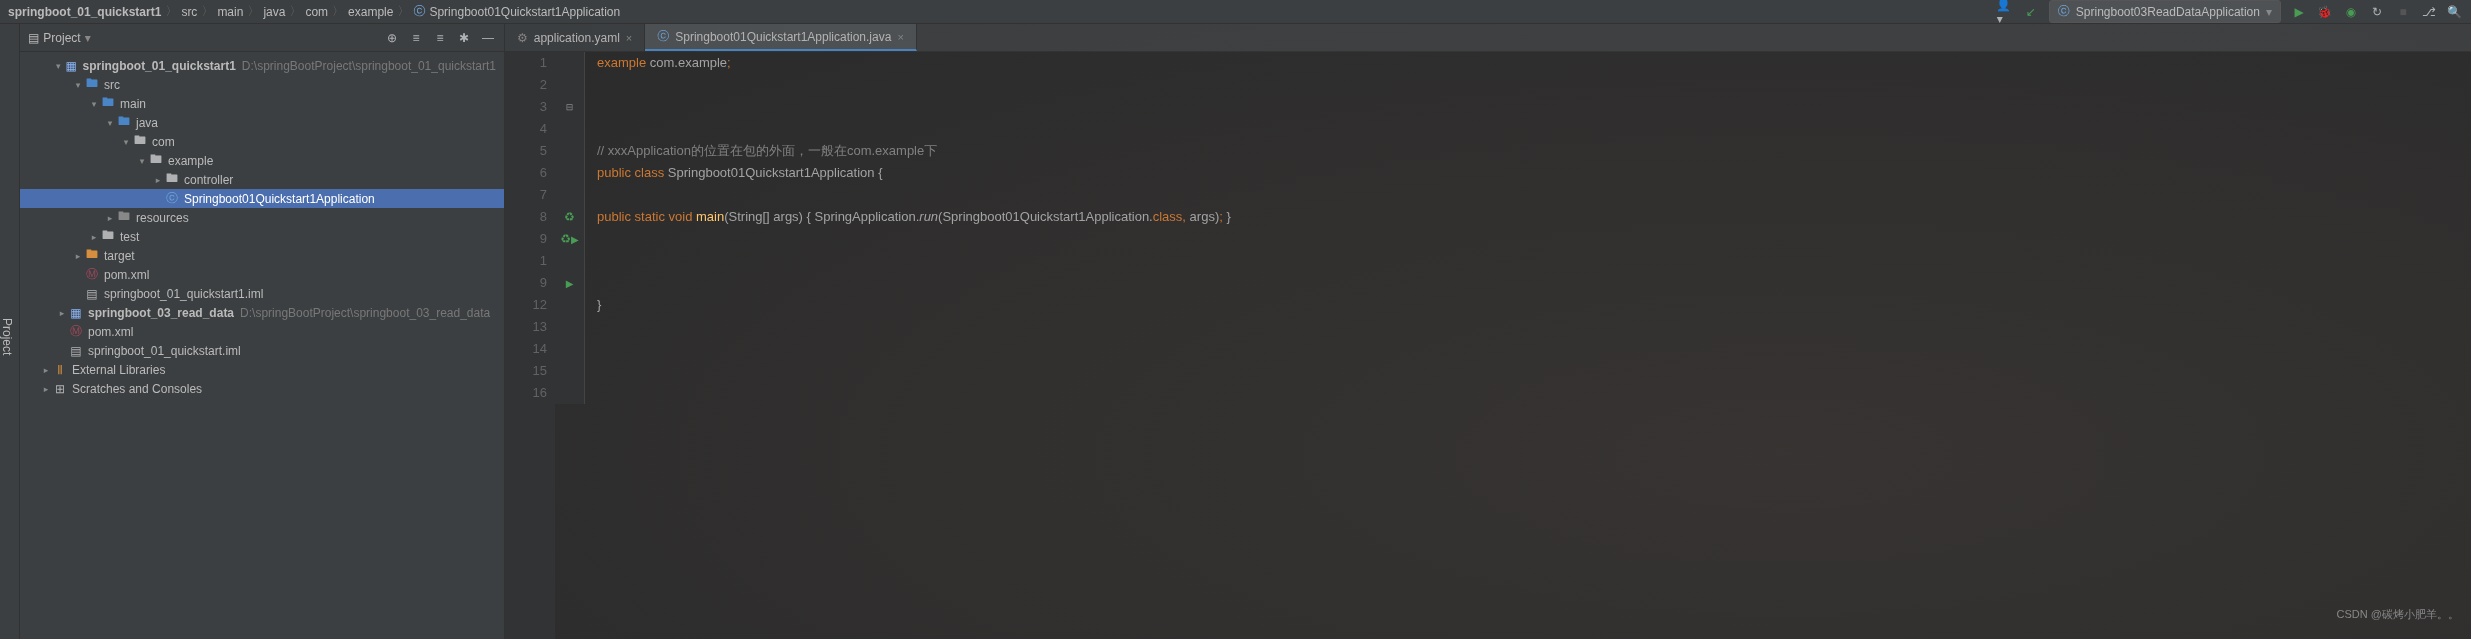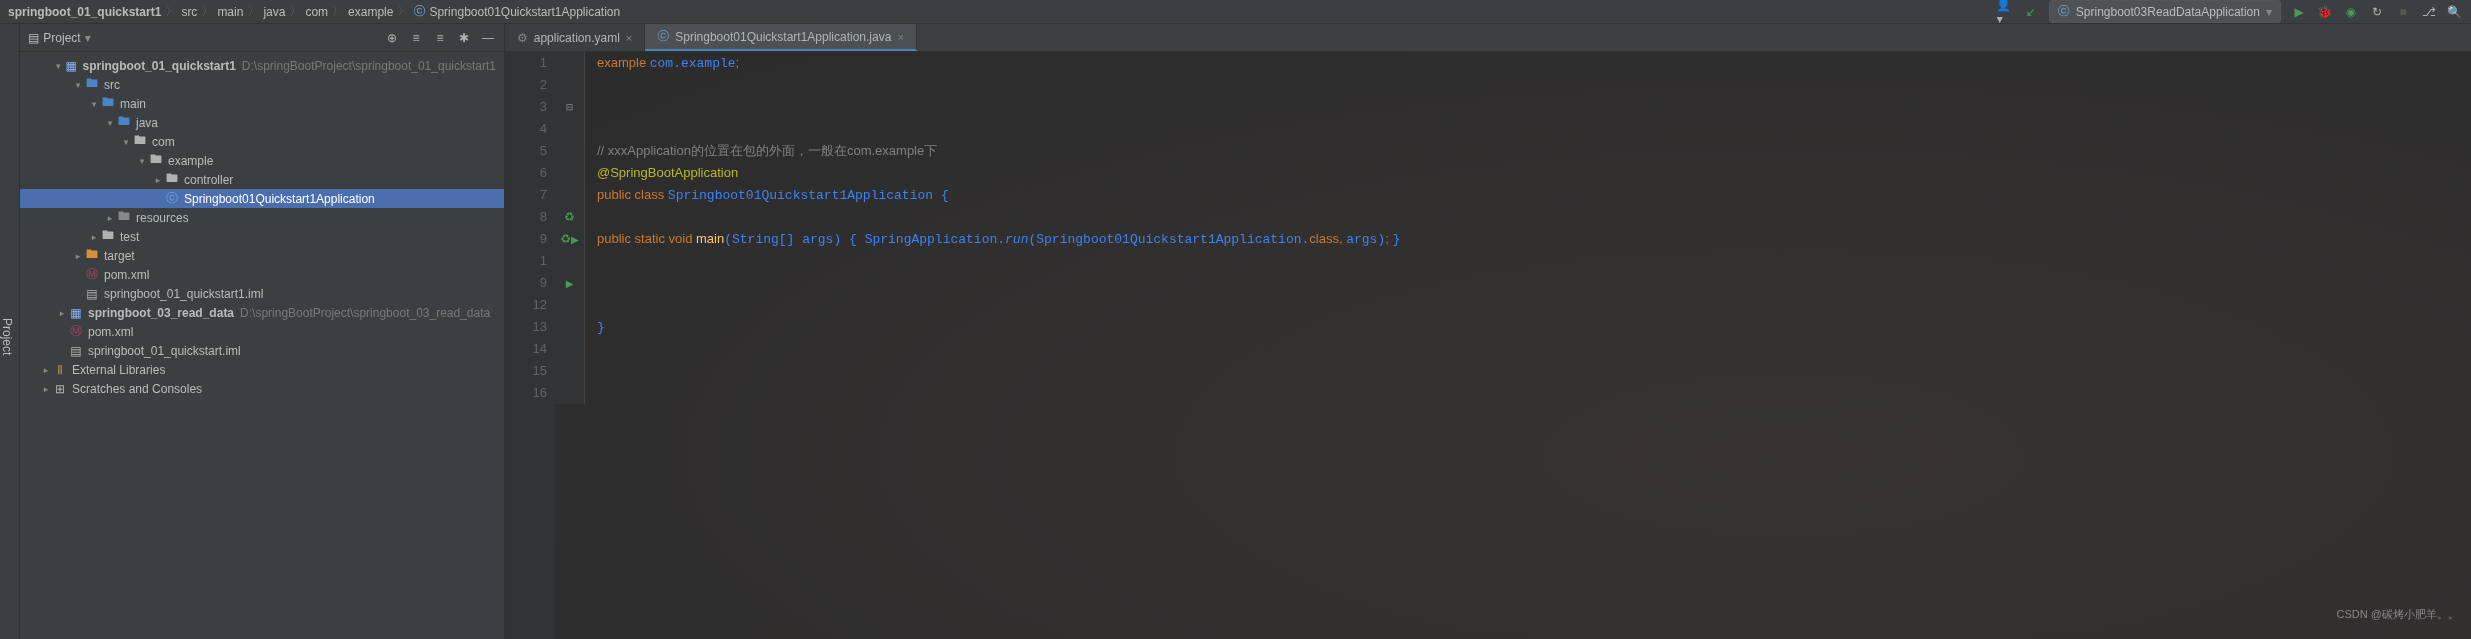--- a/index.html
+++ b/index.html
@@ -45,21 +45,21 @@
 .code { flex: 1; padding-left: 12px; position: relative; }
 .line { height: 22px; line-height: 22px; }
 .gline { position: absolute; height: 22px; display: flex; align-items: center; justify-content: center; width: 100%; }
 
 .kw { color: #cc7832; }
 .comment { color: #808080; }
 .ann { color: #bbb529; }
 .cls { color: #e8bf6a; }
 .fn { color: #ffc66d; }
 .punct { color: #cc7832; }
-.plain { color: #3b82f6; font-family: Liberation Mono, monospace; }
+.plain { color: #a3a3a3; }
 .italic { font-style: italic; }
 
 .watermark { position: absolute; bottom: 17px; right: 12px; color: #888; font-size: 11px; }
 .play { color: #499c54; font-size: 10px; }
 .recycle { color: #499c54; font-size: 12px; }
 </style>
 </head>
 <body>
 
 <div class="topbar">
@@ -288,21 +288,20 @@
           <div class="gline" style="top: 286px;"></div>
           <div class="gline" style="top: 308px;"></div>
           <div class="gline" style="top: 330px;"></div>
         </div>
       <div class="code" id="code">
           <div class="line"><span class="kw">example</span> <span class="plain">com.example</span><span class="punct">;</span></div>
           <div class="line"></div>
           <div class="line"></div>
           <div class="line"></div>
           <div class="line"><span class="comment">// xxxApplication的位置在包的外面，一般在com.example下</span></div>
-          <div class="line"><span class="ann">@SpringBootApplication</span></div>
           <div class="line"><span class="kw">public class</span> <span class="plain">Springboot01Quickstart1Application </span><span class="plain">{</span></div>
           <div class="line"></div>
           <div class="line">    <span class="kw">public static void</span> <span class="fn">main</span><span class="plain">(String[] args) {  SpringApplication.</span><span class="italic plain">run</span><span class="plain">(Springboot01Quickstart1Application.</span><span class="kw">class</span><span class="punct">,</span> <span class="plain">args)</span><span class="punct">;</span>  <span class="plain">}</span></div>
           <div class="line"></div>
           <div class="line"></div>
           <div class="line"></div>
           <div class="line"><span class="plain">}</span></div>
           <div class="line"></div>
         </div>
     </div>

